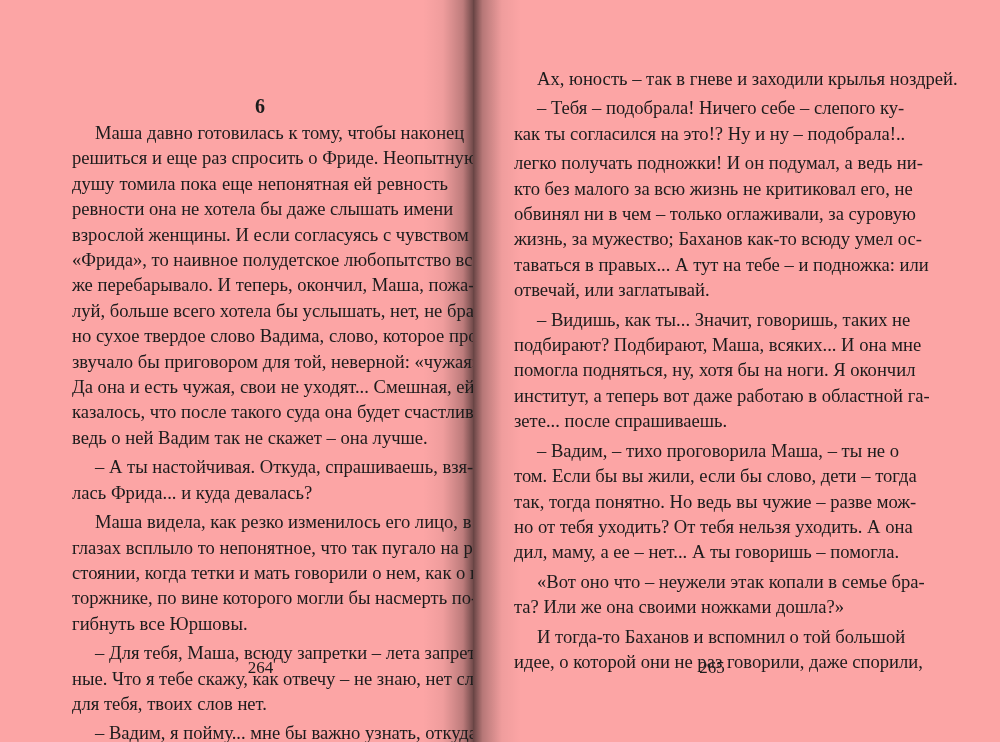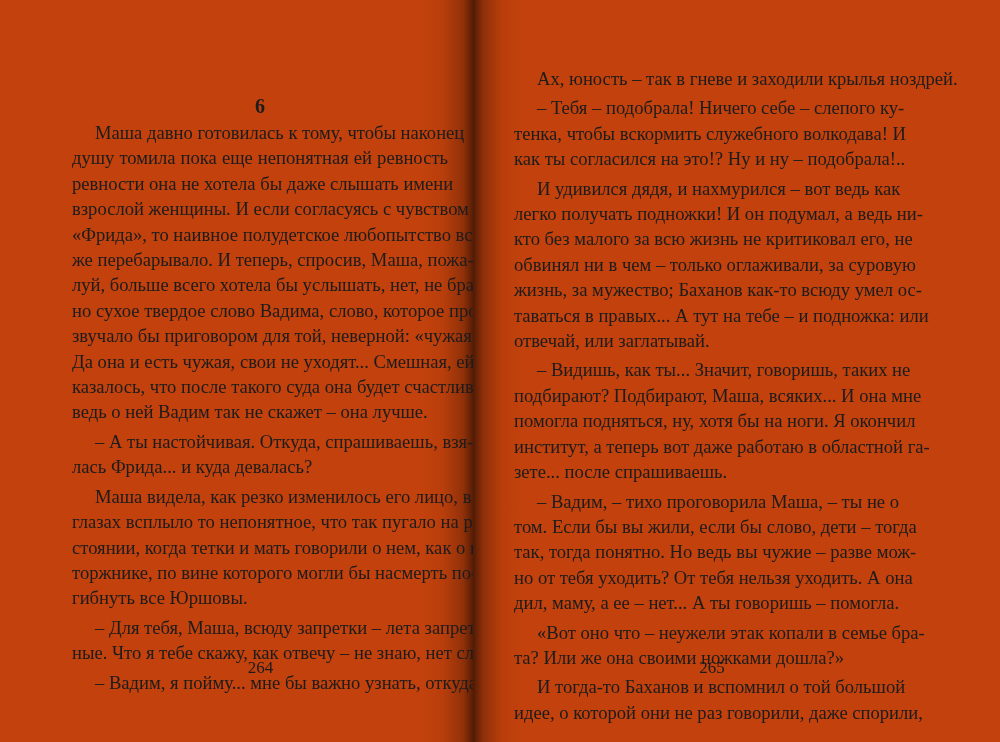--- a/index.html
+++ b/index.html
@@ -3,21 +3,21 @@
 <meta charset="utf-8">
 <style>
   html, body { margin:0; padding:0; }
   body {
     width:1000px; height:742px; overflow:hidden; position:relative;
     background:#fefefe;
     font-family:"Liberation Serif","DejaVu Serif",serif;
     color:#1c1c1c;
   }
   .spread { position:absolute; inset:0; display:flex; }
-  .page { position:relative; height:742px; background:#c2410c; }
+  .page { position:relative; height:742px; background:#fca5a5; }
   .page.left { width:473px; }
   .page.right { width:527px; }
   .gutter-left {
     position:absolute; right:0; top:0; width:50px; height:100%;
     background:linear-gradient(to right, rgba(0,0,0,0) 0%, rgba(0,0,0,0.05) 40%, rgba(0,0,0,0.25) 80%, rgba(0,0,0,0.55) 100%);
   }
   .gutter-right {
     position:absolute; left:0; top:0; width:48px; height:100%;
     background:linear-gradient(to left, rgba(0,0,0,0) 0%, rgba(0,0,0,0.05) 40%, rgba(0,0,0,0.28) 80%, rgba(0,0,0,0.6) 100%);
   }
@@ -44,25 +44,26 @@
 </head>
 <body>
 
 <div class="spread">
   <div class="page left">
     <div class="gutter-left"></div>
     <div class="text" id="left-text">
       <div class="chapter">6</div>
     <div>
           <span class="line indent">Маша давно готовилась к тому, чтобы наконец</span>
+          <span class="line">решиться и еще раз спросить о Фриде. Неопытную</span>
           <span class="line">душу томила пока еще непонятная ей ревность</span>
           <span class="line">ревности она не хотела бы даже слышать имени</span>
           <span class="line">взрослой женщины. И если согласуясь с чувством</span>
           <span class="line">«Фрида», то наивное полудетское любопытство все</span>
-          <span class="line">же перебарывало. И теперь, спросив, Маша, пожа-</span>
+          <span class="line">же перебарывало. И теперь, окончил, Маша, пожа-</span>
           <span class="line">луй, больше всего хотела бы услышать, нет, не брань,</span>
           <span class="line">но сухое твердое слово Вадима, слово, которое про-</span>
           <span class="line">звучало бы приговором для той, неверной: «чужая».</span>
           <span class="line">Да она и есть чужая, свои не уходят... Смешная, ей</span>
           <span class="line">казалось, что после такого суда она будет счастлива,</span>
           <span class="line last">ведь о ней Вадим так не скажет – она лучше.</span>
         </div>
         <div class="para-gap"></div>
         <div>
           <span class="line indent">– А ты настойчивая. Откуда, спрашиваешь, взя-</span>
@@ -73,43 +74,42 @@
           <span class="line indent">Маша видела, как резко изменилось его лицо, в</span>
           <span class="line">глазах всплыло то непонятное, что так пугало на рас-</span>
           <span class="line">стоянии, когда тетки и мать говорили о нем, как о ка-</span>
           <span class="line">торжнике, по вине которого могли бы насмерть по-</span>
           <span class="line last">гибнуть все Юршовы.</span>
         </div>
         <div class="para-gap"></div>
         <div>
           <span class="line indent">– Для тебя, Маша, всюду запретки – лета запрет-</span>
           <span class="line">ные. Что я тебе скажу, как отвечу – не знаю, нет слов</span>
+          <span class="line last">для тебя, твоих слов нет.</span>
         </div>
         <div class="para-gap"></div>
         <div>
           <span class="line indent">– Вадим, я пойму... мне бы важно узнать, откуда</span>
         </div>
       </div>
     <div class="pagenum">264</div>
   </div>
   <div class="page right">
     <div class="gutter-right"></div>
     <div class="text" id="right-text">
         <div>
           <span class="line indent last">Ах, юность – так в гневе и заходили крылья ноздрей.</span>
         </div>
         <div class="para-gap"></div>
         <div>
           <span class="line indent">– Тебя – подобрала! Ничего себе – слепого ку-</span>
-          <span class="line">тенка, чтобы вскормить служебного волкодава! И</span>
           <span class="line last">как ты согласился на это!? Ну и ну – подобрала!..</span>
         </div>
         <div class="para-gap"></div>
         <div>
-          <span class="line indent">И удивился дядя, и нахмурился – вот ведь как</span>
           <span class="line">легко получать подножки! И он подумал, а ведь ни-</span>
           <span class="line">кто без малого за всю жизнь не критиковал его, не</span>
           <span class="line">обвинял ни в чем – только оглаживали, за суровую</span>
           <span class="line">жизнь, за мужество; Баханов как-то всюду умел ос-</span>
           <span class="line">таваться в правых... А тут на тебе – и подножка: или</span>
           <span class="line last">отвечай, или заглатывай.</span>
         </div>
         <div class="para-gap"></div>
         <div>
           <span class="line indent">– Видишь, как ты... Значит, говоришь, таких не</span>

